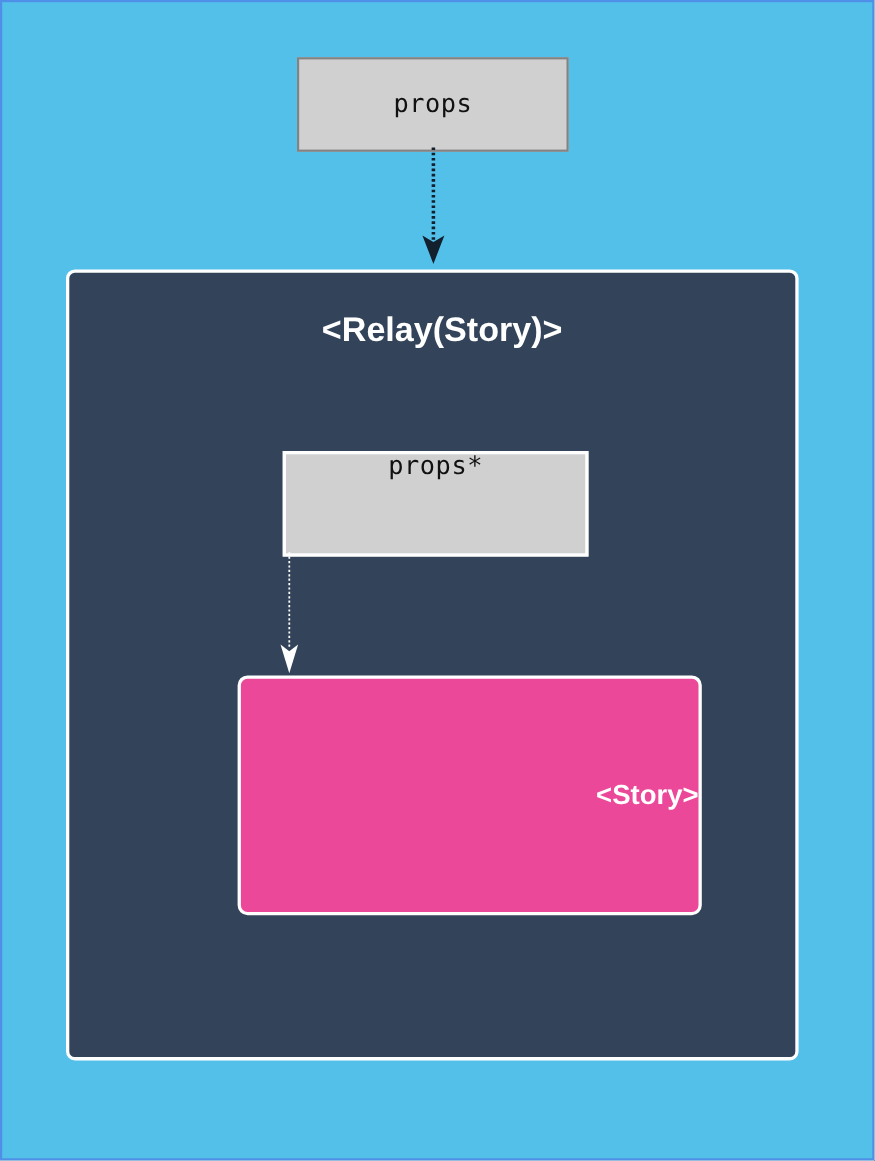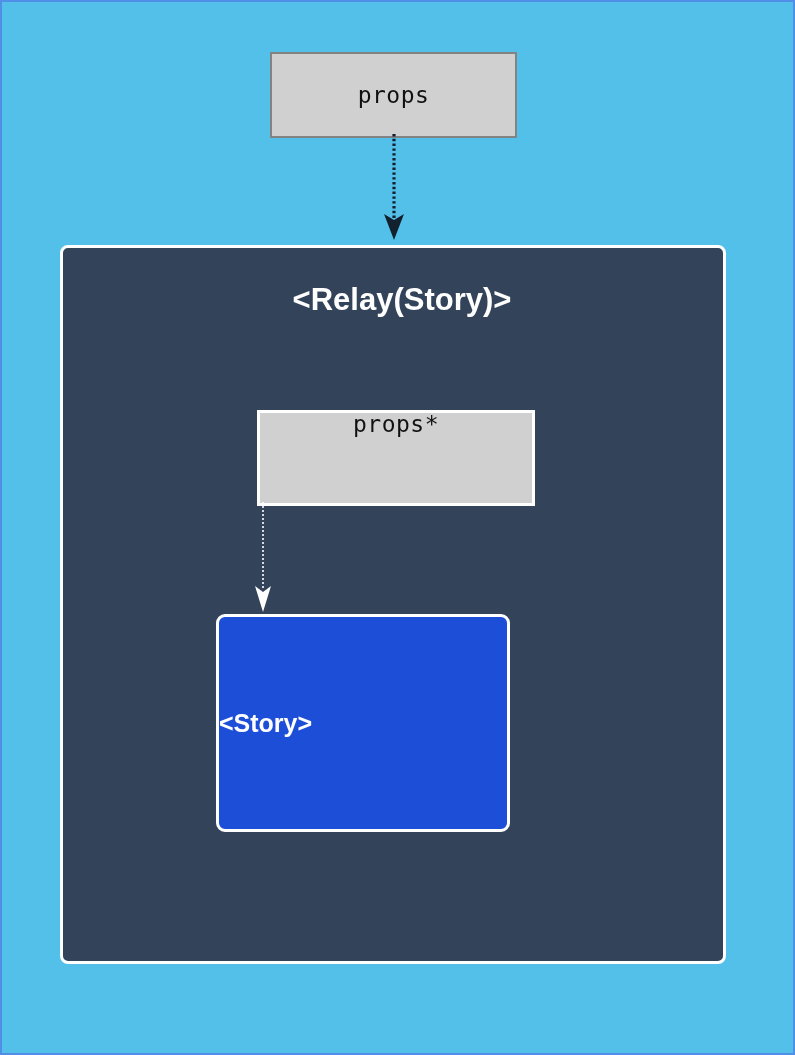--- a/index.html
+++ b/index.html
@@ -91,29 +91,29 @@
     color: #111111;
     letter-spacing: 0.5px;
     line-height: 1;
   }
 
   
   .story-box {
     position: absolute;
     left: 153px;
     top: 366px;
-    width: 294px;
+    width: 422px;
     height: 218px;
     box-sizing: border-box;
-    background: #1d4ed8;
+    background: #ec4899;
     border: 3px solid #ffffff;
     border-radius: 9px;
     display: flex;
     align-items: center;
-    justify-content: flex-start;
+    justify-content: flex-end;
   }
   .story-label {
     color: #ffffff;
     font-family: "Liberation Sans", sans-serif;
     font-weight: bold;
     font-size: 25px;
     line-height: 1;
   }
 
   

